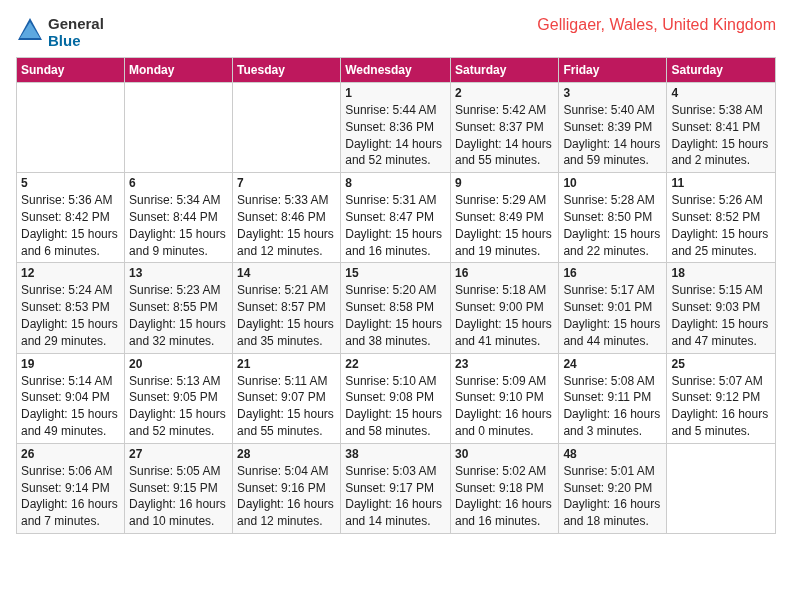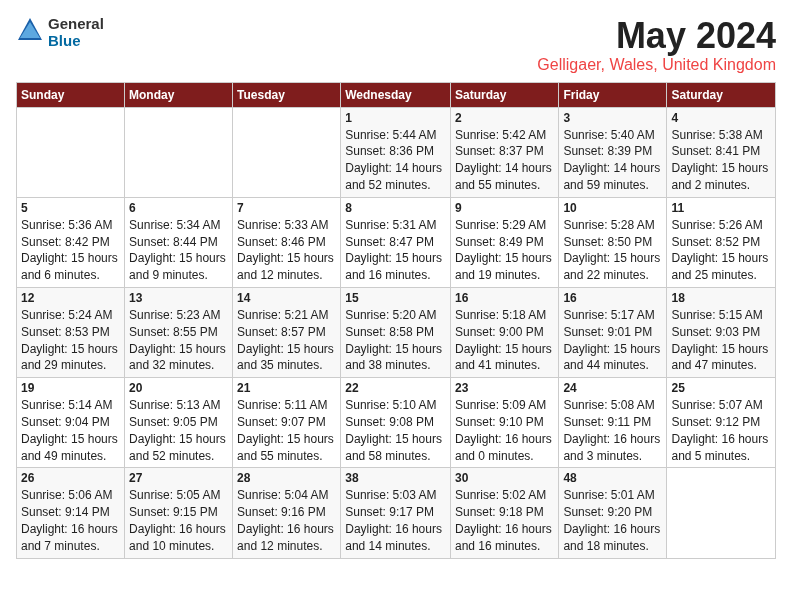--- a/index.html
+++ b/index.html
@@ -51,21 +51,21 @@
     .cal-subtitle {
       font-size: 16px;
       color: #ef4444;
     }
     table {
       width: 100%;
       border-collapse: collapse;
       font-size: 10.5px;
     }
     thead tr th {
-      background: #7f1d1d;
+      background: #be185d;
       color: #fff;
       font-size: 12px;
       font-weight: bold;
       padding: 5px 4px;
       text-align: left;
       border: 1px solid #ccc;
     }
     tbody tr td {
       border: 1px solid #ccc;
       vertical-align: top;
@@ -100,21 +100,20 @@
     <svg class="logo-icon" viewBox="0 0 28 28" xmlns="http://www.w3.org/2000/svg">
       <polygon points="14,2 26,24 2,24" fill="#1a5fa8"></polygon>
       <polygon points="14,6 24,22 4,22" fill="#5da8e0"></polygon>
     </svg>
     <div class="logo-text">
       <span class="logo-general">General</span>
       <span class="logo-blue">Blue</span>
     </div>
   </div>
   <div class="title-block">
-    <div class="cal-title">May 2024</div>
     <div class="cal-subtitle">Gelligaer, Wales, United Kingdom</div>
   </div>
 </div>
 
 <table>
   <thead>
     <tr>
     <th>Sunday</th>
         <th>Monday</th>
         <th>Tuesday</th>

